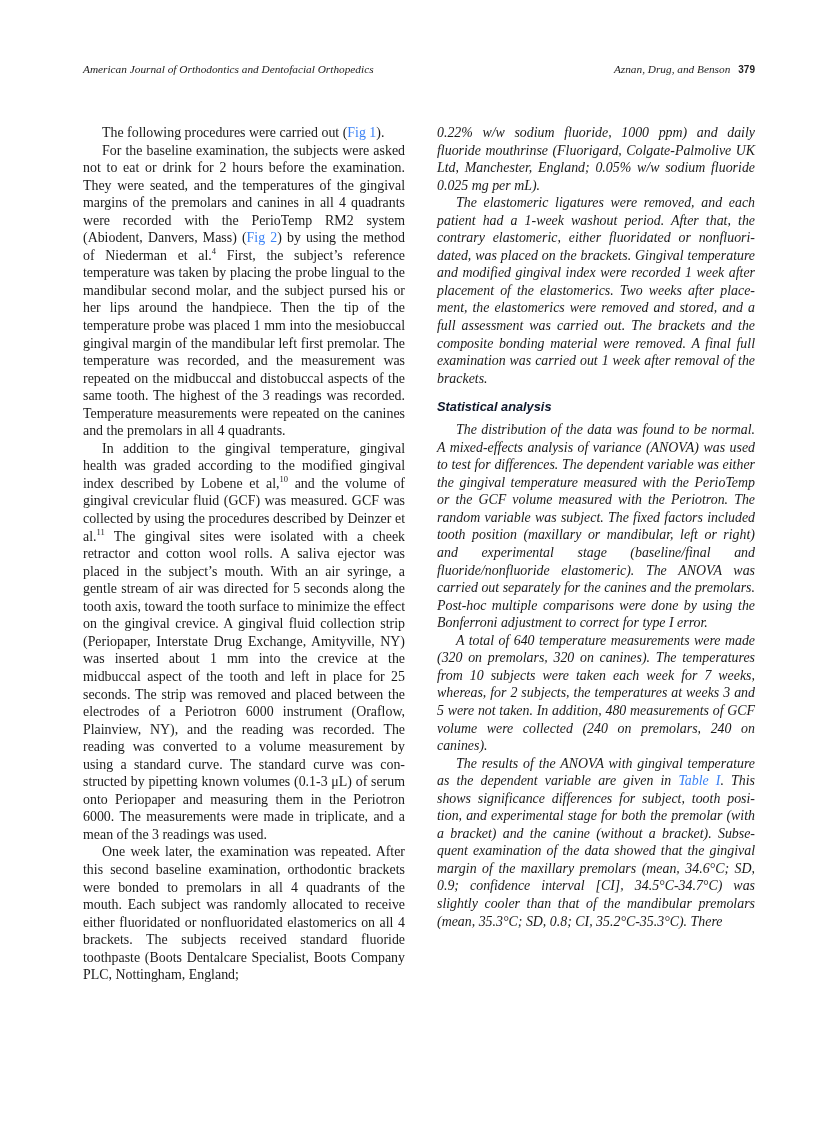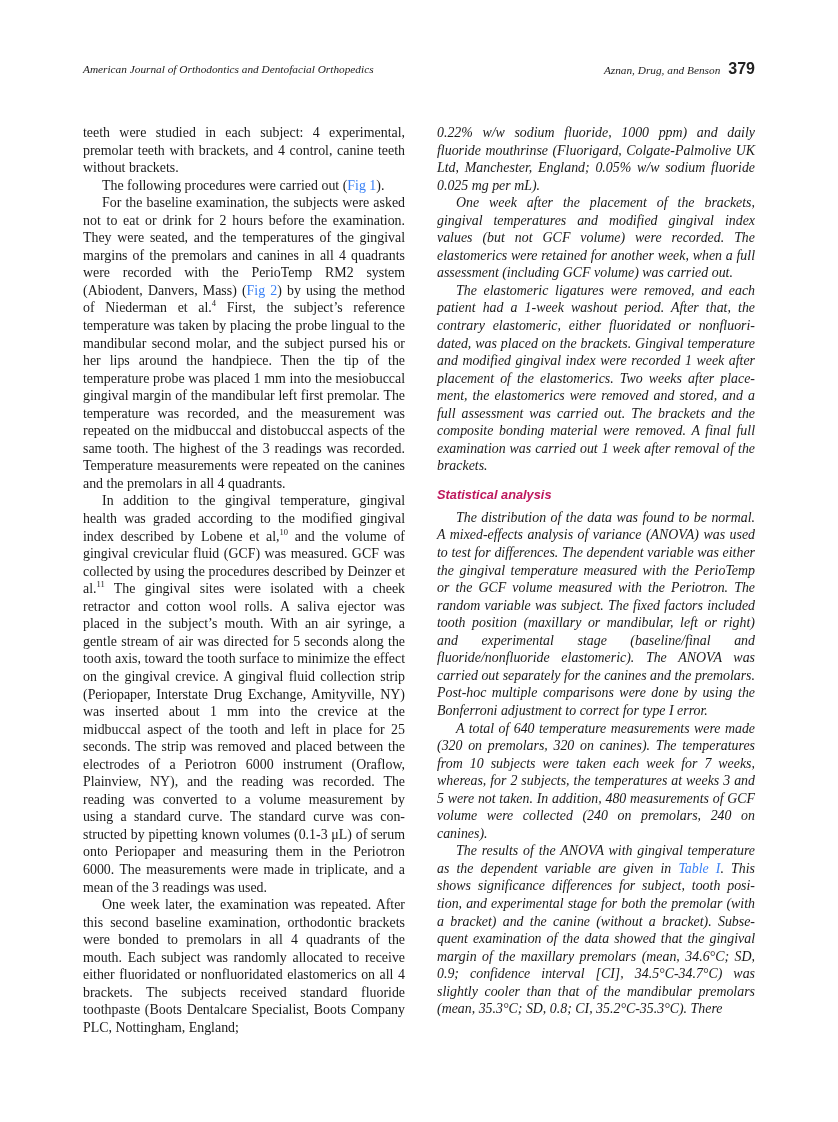--- a/index.html
+++ b/index.html
@@ -3,53 +3,51 @@
 <meta charset="utf-8">
 <style>
   html, body { margin:0; padding:0; background:#ffffff; }
   body { width:838px; height:1122px; position:relative; overflow:hidden;
          font-family:"Liberation Serif", serif; color:#1a1a1a; }
   .header { position:absolute; left:83px; top:62px; width:672px;
             font-style:italic; font-size:11.3px; line-height:14px; color:#222; }
   .header .left { position:absolute; left:0; top:0; }
   .header .right { position:absolute; right:0; top:0; white-space:nowrap; }
   .header .pageno { font-style:normal; font-weight:bold; font-family:"Liberation Sans", sans-serif;
-                    font-size:16px; margin-left:8px; }
+                    font-size:10px; margin-left:8px; }
   .col { position:absolute; top:124px; font-size:13.9px; line-height:17.55px;
          text-align:justify; hyphens:manual; }
   .col.left { left:83px; width:322px; }
   .col.right { left:437px; width:318px;font-style:italic; }
   p { margin:0; text-indent:19px; }
   p.noindent { text-indent:0; }
   h3 { font-family:"Liberation Sans", sans-serif; font-weight:bold; font-size:12.8px;
-       margin:11px 0 6px 0; line-height:17px; color:#be185d; }
+       margin:11px 0 6px 0; line-height:17px; color:#0f172a; }
   a.ref { color:#3b82f6; text-decoration:none; }
   sup { font-size:8.5px; line-height:0; vertical-align:super; }
 </style>
 </head>
 <body>
 
 <div class="header">
   <div class="left">
     <div>American Journal of Orthodontics and Dentofacial Orthopedics</div>
   </div>
   <div class="right">
     <span>Aznan, Drug, and Benson</span><span class="pageno">379</span>
   </div>
 </div>
 
 <div class="col left">
-  <p class="noindent">teeth were studied in each subject: 4 experimental, premolar teeth with brackets, and 4 control, canine teeth without brackets.</p>
   <p><span>The following procedures were carried out (</span><a class="ref">Fig 1</a><span>).</span></p>
   <p><span>For the baseline examination, the subjects were asked not to eat or drink for 2 hours before the examination. They were seated, and the temperatures of the gingival margins of the premolars and canines in all 4 quadrants were recorded with the PerioTemp RM2 system (Abiodent, Danvers, Mass) (</span><a class="ref">Fig 2</a><span>) by using the method of Niederman et al.</span><sup>4</sup><span> First, the subject’s refer­ence temperature was taken by placing the probe lingual to the mandibular second molar, and the subject pursed his or her lips around the handpiece. Then the tip of the temperature probe was placed 1 mm into the mesiobuccal gingival margin of the mandibular left first premolar. The temperature was recorded, and the mea­surement was repeated on the midbuccal and distobuc­cal aspects of the same tooth. The highest of the 3 readings was recorded. Temperature measurements were repeated on the canines and the premolars in all 4 quadrants.</span></p>
   <p><span>In addition to the gingival temperature, gingival health was graded according to the modified gingival index described by Lobene et al,</span><sup>10</sup><span> and the volume of gingival crevicular fluid (GCF) was measured. GCF was collected by using the procedures described by Deinzer et al.</span><sup>11</sup><span> The gingival sites were isolated with a cheek retractor and cotton wool rolls. A saliva ejector was placed in the subject’s mouth. With an air syringe, a gentle stream of air was directed for 5 seconds along the tooth axis, toward the tooth surface to minimize the effect on the gingival crevice. A gingival fluid collec­tion strip (Periopaper, Interstate Drug Exchange, Ami­tyville, NY) was inserted about 1 mm into the crevice at the midbuccal aspect of the tooth and left in place for 25 seconds. The strip was removed and placed between the electrodes of a Periotron 6000 instrument (Oraflow, Plainview, NY), and the reading was recorded. The reading was converted to a volume measurement by using a standard curve. The standard curve was con­structed by pipetting known volumes (0.1-3 μL) of serum onto Periopaper and measuring them in the Periotron 6000. The measurements were made in trip­licate, and a mean of the 3 readings was used.</span></p>
   <p>One week later, the examination was repeated. After this second baseline examination, orthodontic brackets were bonded to premolars in all 4 quadrants of the mouth. Each subject was randomly allocated to receive either fluoridated or nonfluoridated elasto­merics on all 4 brackets. The subjects received standard fluoride toothpaste (Boots Dentalcare Spe­cialist, Boots Company PLC, Nottingham, England;</p>
 </div>
 
 <div class="col right">
   <p class="noindent">0.22% w/w sodium fluoride, 1000 ppm) and daily fluoride mouthrinse (Fluorigard, Colgate-Palmolive UK Ltd, Manchester, England; 0.05% w/w sodium fluoride 0.025 mg per mL).</p>
-  <p>One week after the placement of the brackets, gingival temperatures and modified gingival index values (but not GCF volume) were recorded. The elastomerics were retained for another week, when a full assessment (includ­ing GCF volume) was carried out.</p>
   <p>The elastomeric ligatures were removed, and each patient had a 1-week washout period. After that, the contrary elastomeric, either fluoridated or nonfluori­dated, was placed on the brackets. Gingival temperature and modified gingival index were recorded 1 week after placement of the elastomerics. Two weeks after place­ment, the elastomerics were removed and stored, and a full assessment was carried out. The brackets and the composite bonding material were removed. A final full examination was carried out 1 week after removal of the brackets.</p>
   <h3>Statistical analysis</h3>
   <p>The distribution of the data was found to be normal. A mixed-effects analysis of variance (ANOVA) was used to test for differences. The dependent variable was either the gingival temperature measured with the PerioTemp or the GCF volume measured with the Periotron. The random variable was subject. The fixed factors included tooth position (maxillary or mandibular, left or right) and experimental stage (baseline/final and fluoride/nonfluo­ride elastomeric). The ANOVA was carried out separately for the canines and the premolars. Post-hoc multiple comparisons were done by using the Bonferroni adjust­ment to correct for type I error.</p>
   <p>A total of 640 temperature measurements were made (320 on premolars, 320 on canines). The temperatures from 10 subjects were taken each week for 7 weeks, whereas, for 2 subjects, the tempera­tures at weeks 3 and 5 were not taken. In addition, 480 measurements of GCF volume were collected (240 on premolars, 240 on canines).</p>
   <p><span>The results of the ANOVA with gingival tempera­ture as the dependent variable are given in </span><a class="ref">Table I</a><span>. This shows significance differences for subject, tooth posi­tion, and experimental stage for both the premolar (with a bracket) and the canine (without a bracket). Subse­quent examination of the data showed that the gingival margin of the maxillary premolars (mean, 34.6°C; SD, 0.9; confidence interval [CI], 34.5°C-34.7°C) was slightly cooler than that of the mandibular premolars (mean, 35.3°C; SD, 0.8; CI, 35.2°C-35.3°C). There</span></p>
 </div>
 
 </body></html>

